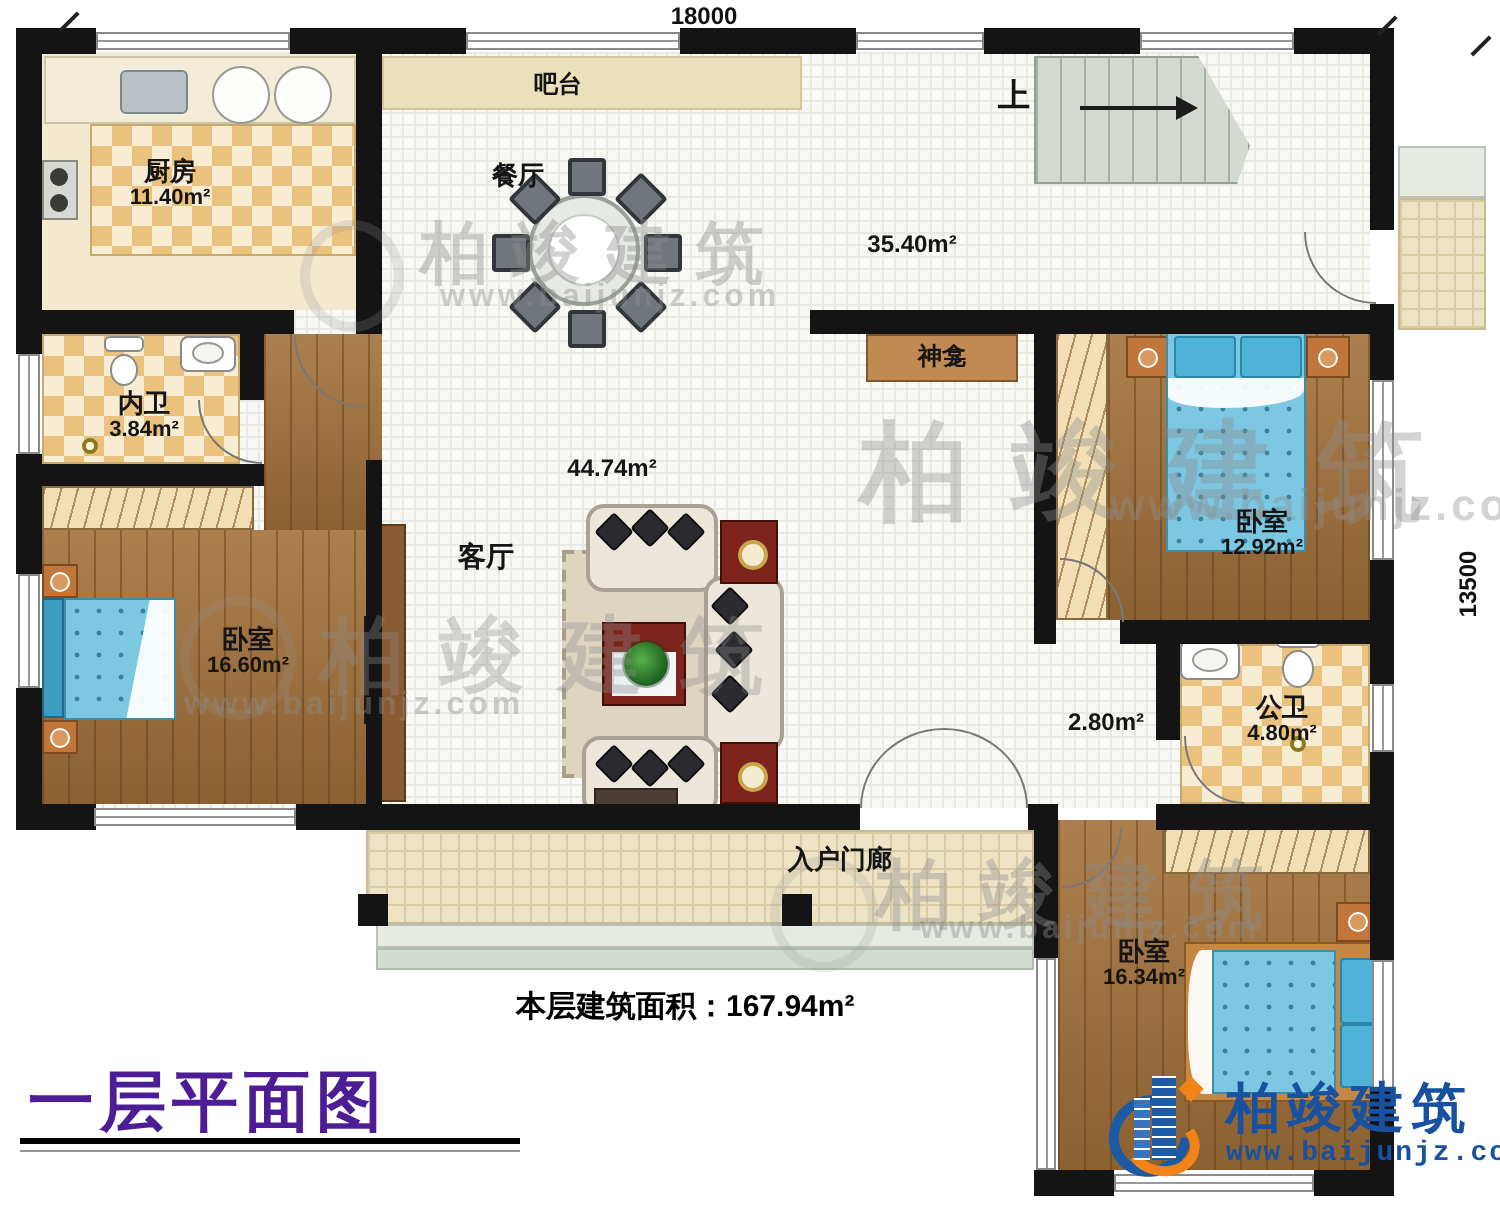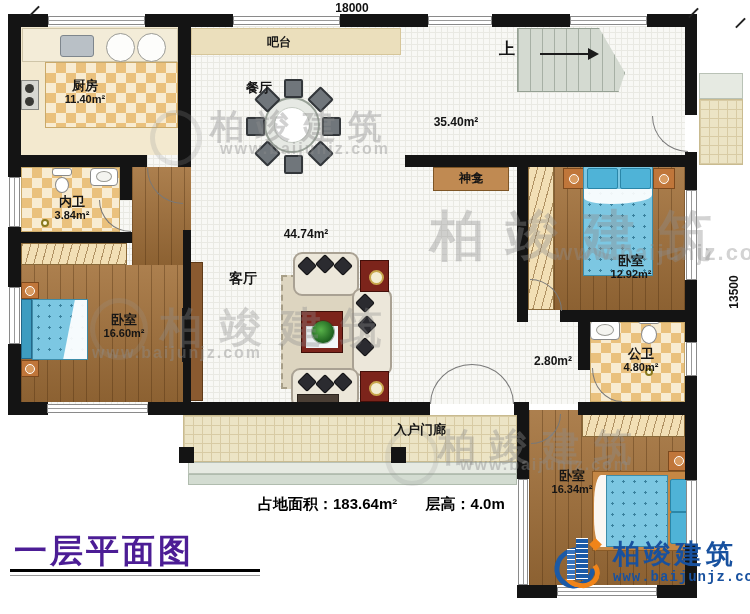--- a/index.html
+++ b/index.html
@@ -301,23 +301,21 @@
   <div class="tick" style="left:28px;top:10px;"></div>
   <div class="tick" style="left:687px;top:12px;"></div>
   <div class="tick" style="left:734px;top:22px;"></div>
 
   <div class="abs" style="left:14px;top:529px;font:bold 33px 'Liberation Sans',sans-serif;color:#4c1d95;letter-spacing:3px;">一层平面图</div>
   <div class="abs" style="left:10px;top:569px;width:250px;height:3px;background:#000;"></div>
   <div class="abs" style="left:10px;top:575px;width:250px;height:1px;background:#9a9a9a;"></div>
 
   <div class="abs" style="left:258px;top:490px;width:270px;font:600 15px 'Liberation Sans',sans-serif;color:#000;line-height:1.85;">
     <div>
-      <span>占地面积：</span><span>183.64m²</span>
-      <span style="display:inline-block;width:20px;"></span>
-      <span>层高：</span><span>4.0m</span>
+      <span>本层建筑面积：</span><span>167.94m²</span>
     </div>
   </div>
 
   <div class="abs" style="left:552px;top:532px;width:56px;height:60px;">
     <div class="abs" style="left:2px;top:16px;width:42px;height:40px;border:5px solid #1c5aa6;border-right-color:transparent;border-radius:50%;transform:rotate(-40deg);"></div>
     <div class="abs" style="left:10px;top:24px;width:38px;height:32px;border:5px solid #f08419;border-top-color:transparent;border-left-color:transparent;border-radius:50%;transform:rotate(12deg);"></div>
     <div class="abs" style="left:24px;top:6px;width:12px;height:42px;background:#1c5aa6;background-image:repeating-linear-gradient(#fff 0 1px,transparent 1px 5px);"></div>
     <div class="abs" style="left:15px;top:17px;width:8px;height:31px;background:#3874bd;background-image:repeating-linear-gradient(#fff 0 1px,transparent 1px 5px);"></div>
     <div class="abs" style="left:39px;top:8px;width:9px;height:9px;background:#f08419;transform:rotate(45deg);"></div>
   </div>

